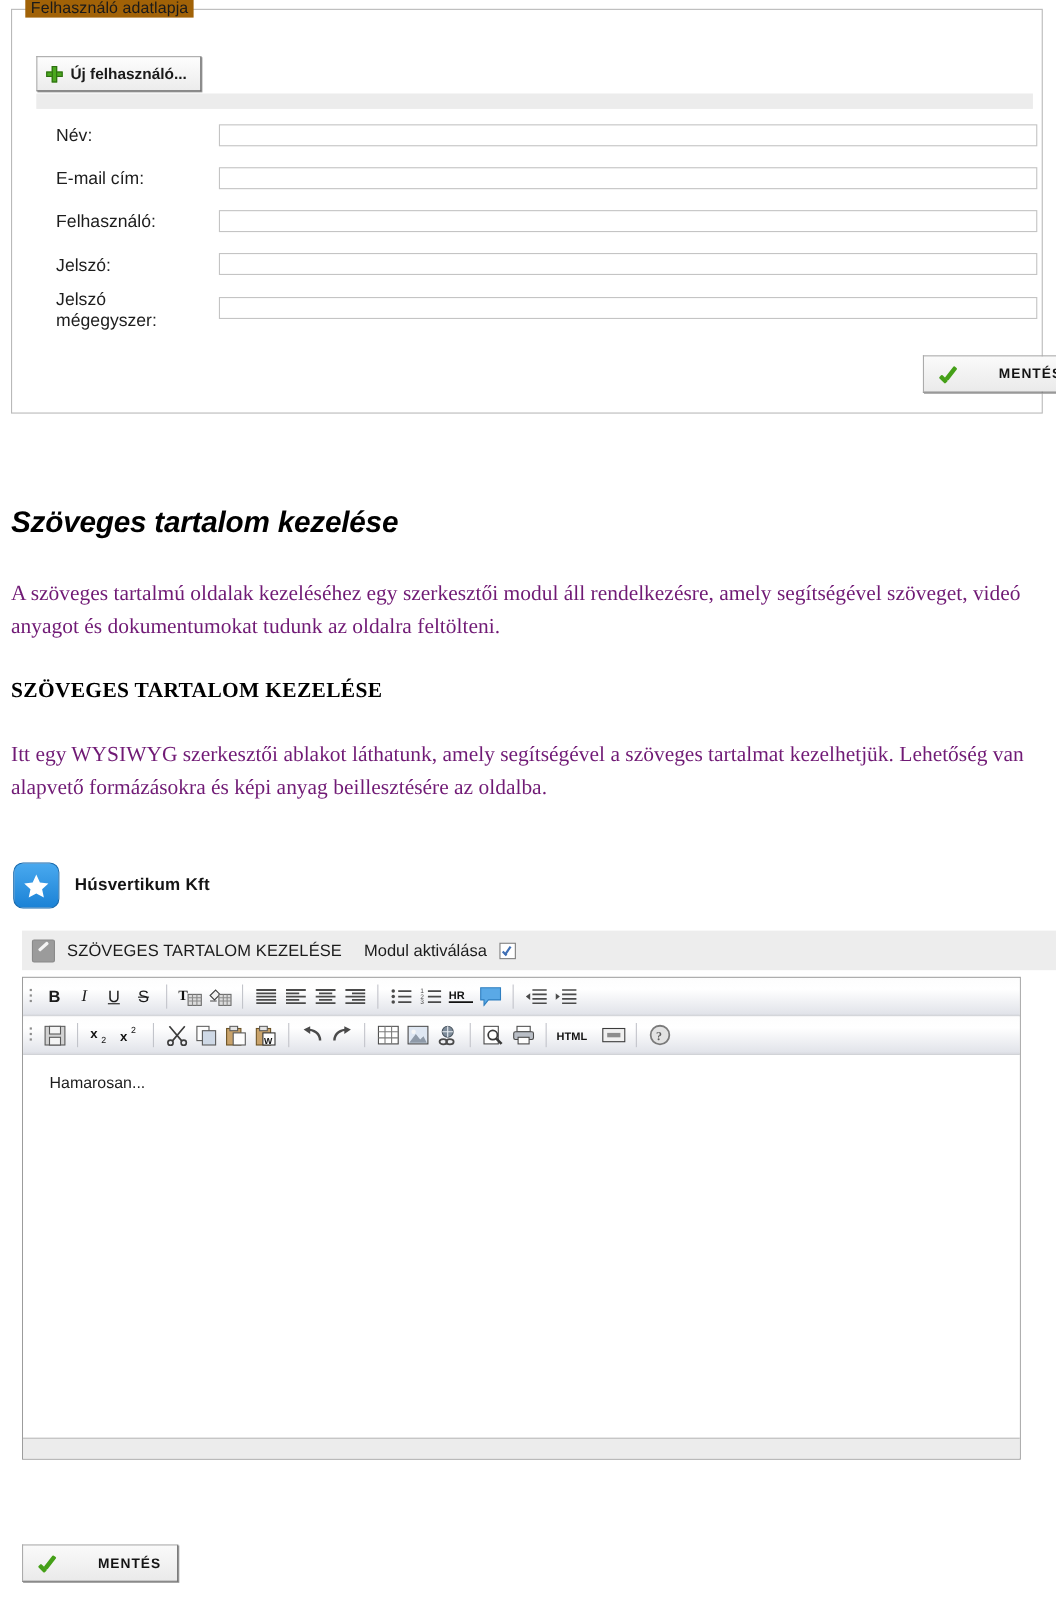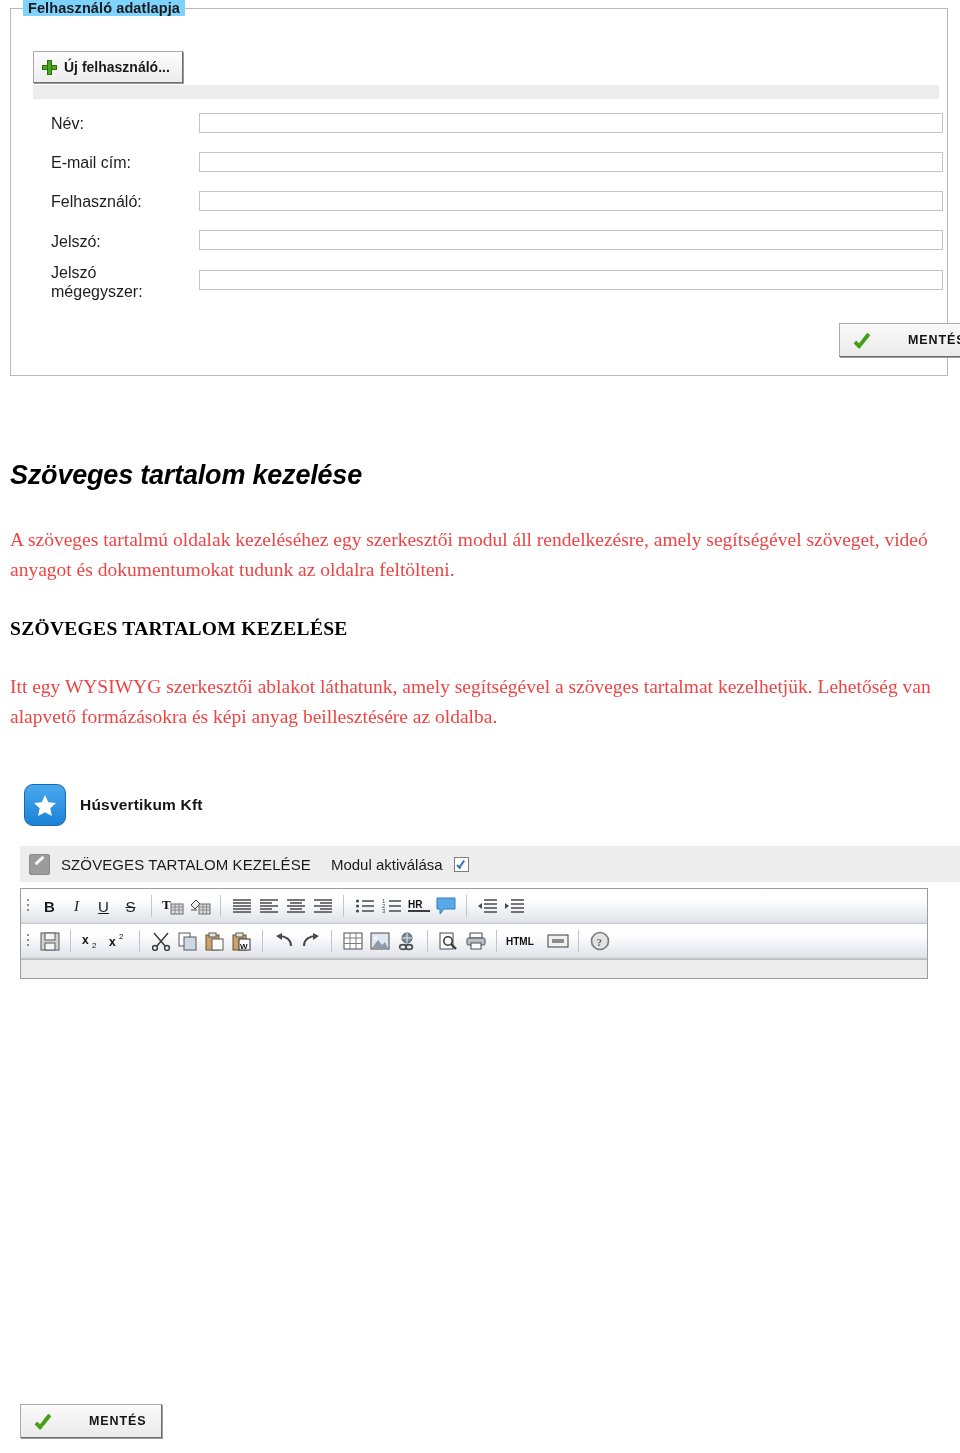--- a/index.html
+++ b/index.html
@@ -2,22 +2,22 @@
 <html><head>
 <meta charset="utf-8">
 <style>
   html,body{margin:0;padding:0;background:#fff;}
   body{width:960px;height:1453px;position:relative;font-family:"Liberation Sans",sans-serif;-webkit-font-smoothing:antialiased;}
 
   
   .shot-user{position:absolute;left:10px;top:8px;width:938px;height:368px;}
   .fieldset{position:absolute;left:0;top:0;width:100%;height:100%;
             border:1px solid #b9b9b9;box-sizing:border-box;background:#fff;}
-  .legend{position:absolute;left:12px;top:-9px;background:#7dd3fc;padding:0 5px;
-          font-size:14.5px;color:#1a1a1a;letter-spacing:.1px;font-weight:bold;}
+  .legend{position:absolute;left:12px;top:-9px;background:#a16207;padding:0 5px;
+          font-size:14.5px;color:#1a1a1a;letter-spacing:.1px;}
 
   .btn-new{position:absolute;left:22px;top:22px;height:32px;padding:0 12px 0 8px;
            display:flex;align-items:center;gap:7px;
            background:linear-gradient(#fdfdfd,#ececec);
            border:1px solid #a9a9a9;border-right-color:#6e6e6e;border-bottom-color:#6e6e6e;
            box-shadow:1px 1px 0 #9a9a9a;
            font-size:14px;font-weight:bold;color:#1a1a1a;cursor:pointer;box-sizing:border-box;margin-top:20px;}
   .plus-ico{width:15px;height:15px;position:relative;flex:0 0 auto;}
   .plus-ico i{position:absolute;background:#4aa81f;border:1px solid #2e6d12;box-sizing:border-box;}
   .plus-ico i:nth-child(1){left:0;top:5px;width:15px;height:5px;}
@@ -36,28 +36,28 @@
   .check-ico{width:18px;height:16px;position:relative;flex:0 0 auto;}
   .check-ico i{position:absolute;background:#45a018;border-radius:1px;}
   .check-ico i:nth-child(1){left:1px;top:8px;width:8px;height:3.5px;transform:rotate(45deg);transform-origin:left center;}
   .check-ico i:nth-child(2){left:6px;top:11px;width:14px;height:3.5px;transform:rotate(-52deg);transform-origin:left center;}
   .save-top{position:absolute;left:828px;top:314px;}
 
   
   .doc{position:absolute;left:10px;width:942px;}
   .h-title{font-family:"Liberation Sans",sans-serif;font-weight:bold;font-style:italic;
            font-size:27px;color:#000;letter-spacing:-.2px;}
-  .p-serif{font-family:"Liberation Serif",serif;font-size:19.5px;color:#ef4444;line-height:1.52;}
+  .p-serif{font-family:"Liberation Serif",serif;font-size:19.5px;color:#701a75;line-height:1.52;}
   .h-sub{font-family:"Liberation Serif",serif;font-weight:bold;font-size:19.5px;
          color:#000;letter-spacing:.3px;}
 
   
   .shot-ed{position:absolute;left:0;top:770px;width:960px;}
 
-  .brandrow{position:absolute;left:12px;top:14px;display:flex;align-items:center;gap:14px;margin-left:12px;}
+  .brandrow{position:absolute;left:12px;top:14px;display:flex;align-items:center;gap:14px;}
   .star-box{width:40px;height:40px;border-radius:9px;
             background:linear-gradient(#49a9ef,#1b82d6);
             border:1px solid #1669ad;display:flex;align-items:center;justify-content:center;}
   .brandname{font-size:15.5px;font-weight:bold;color:#151515;letter-spacing:.2px;}
 
   .edhead{position:absolute;left:20px;top:76px;width:940px;height:36px;
           background:#ededed;display:flex;align-items:center;gap:11px;padding-left:9px;box-sizing:border-box;}
   .pen-ico{width:19px;height:19px;background:#9b9b9b;border:1px solid #8a8a8a;
            border-radius:2px;position:relative;flex:0 0 auto;}
   .pen-ico::after{content:"";position:absolute;left:4px;top:4px;width:11px;height:3px;
@@ -397,20 +397,23 @@
       <span class="sep"></span>
       <span class="tbtn">
         <svg width="20" height="20" viewBox="0 0 20 20">
             <circle cx="10" cy="10" r="8.5" fill="#e2e2e2" stroke="#7a7a7a" stroke-width="1.6"></circle>
             <text x="6.4" y="14.5" font-size="11" font-weight="bold" font-family="Liberation Serif,serif" fill="#5d5d5d">?</text>
           </svg>
       </span>
     </div>
 
 
+    <div class="edbody">
+      <div class="txt">Hamarosan...</div>
+    </div>
 
     <div class="edstatus"></div>
   </div>
 
   <div class="btn-save save-bot">
     <span class="check-ico">
         <i></i>
         <i></i>
       </span>
     <span class="lbl">MENTÉS</span>

